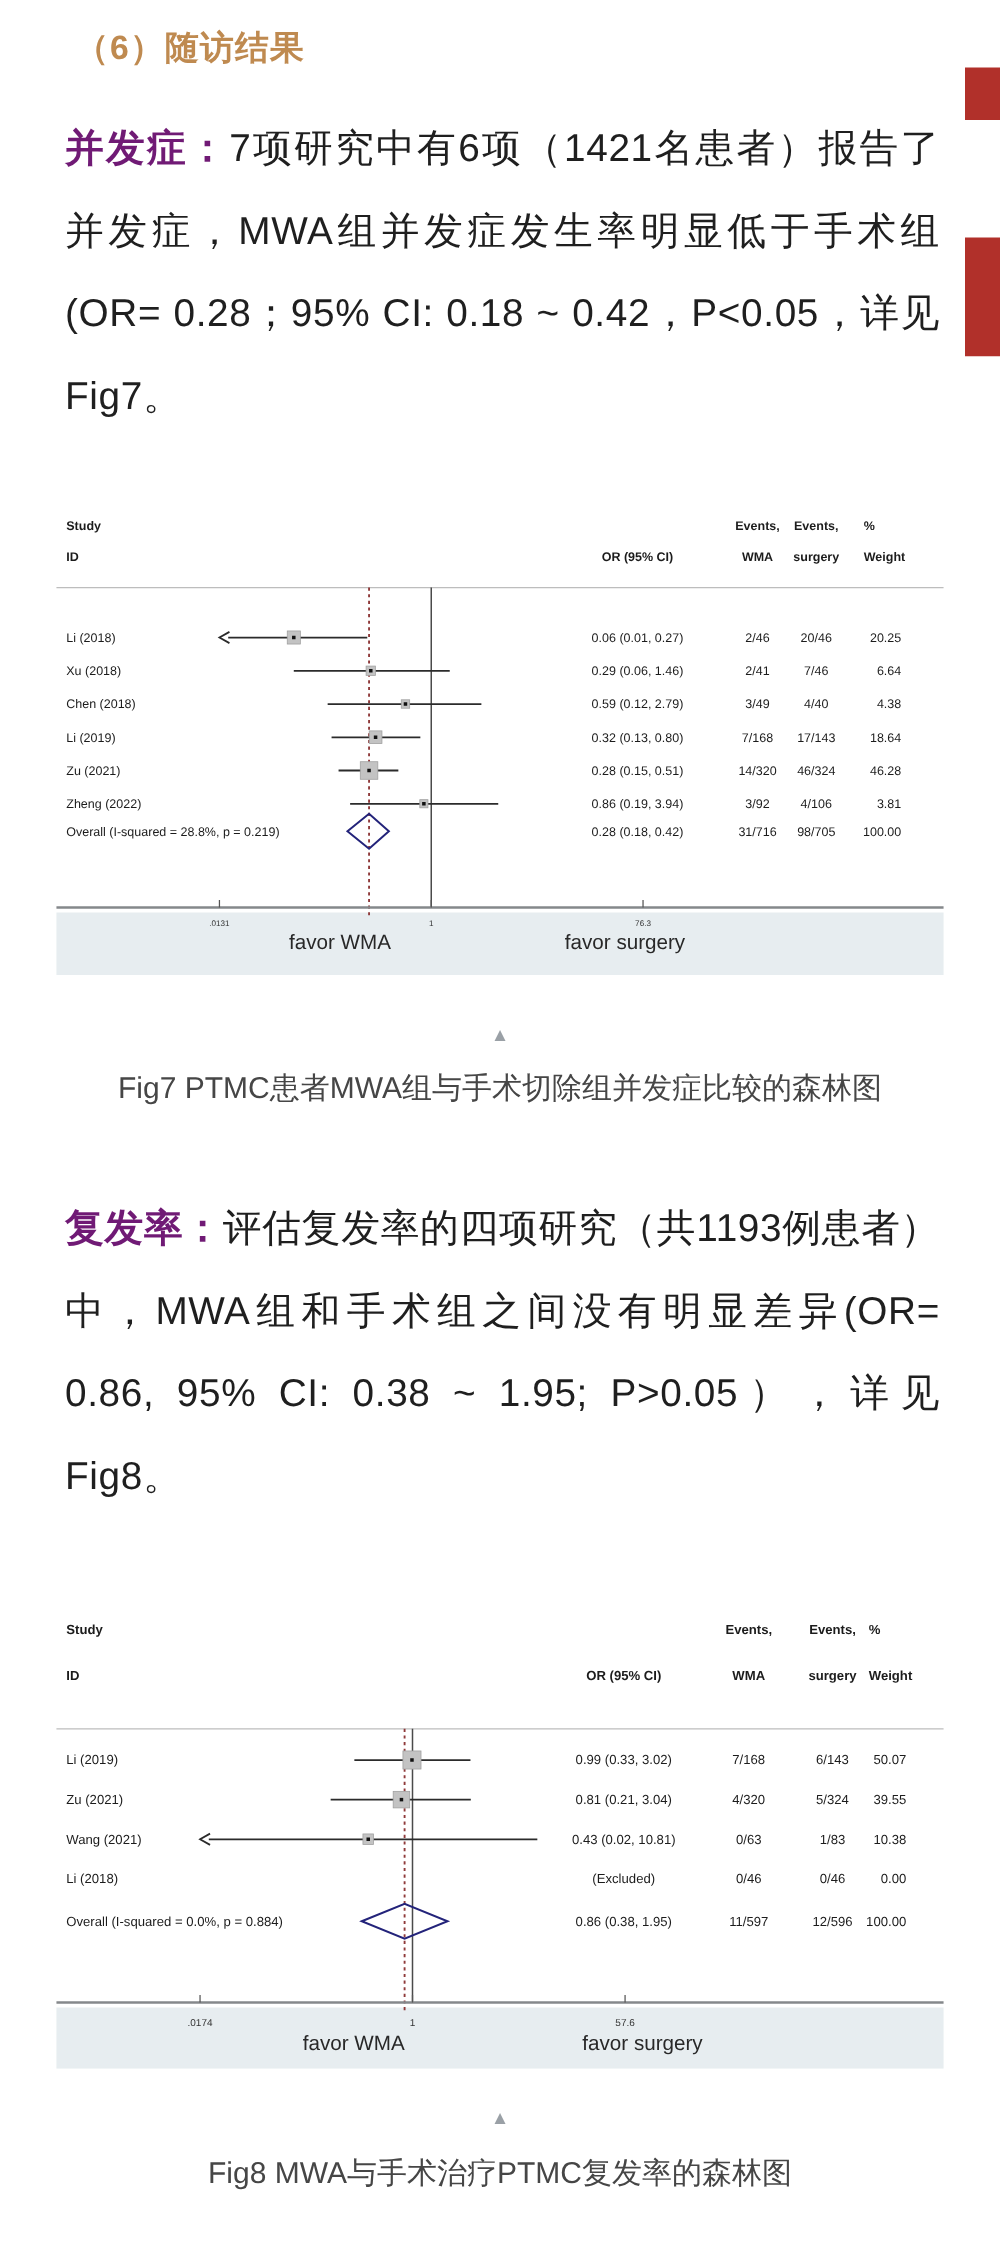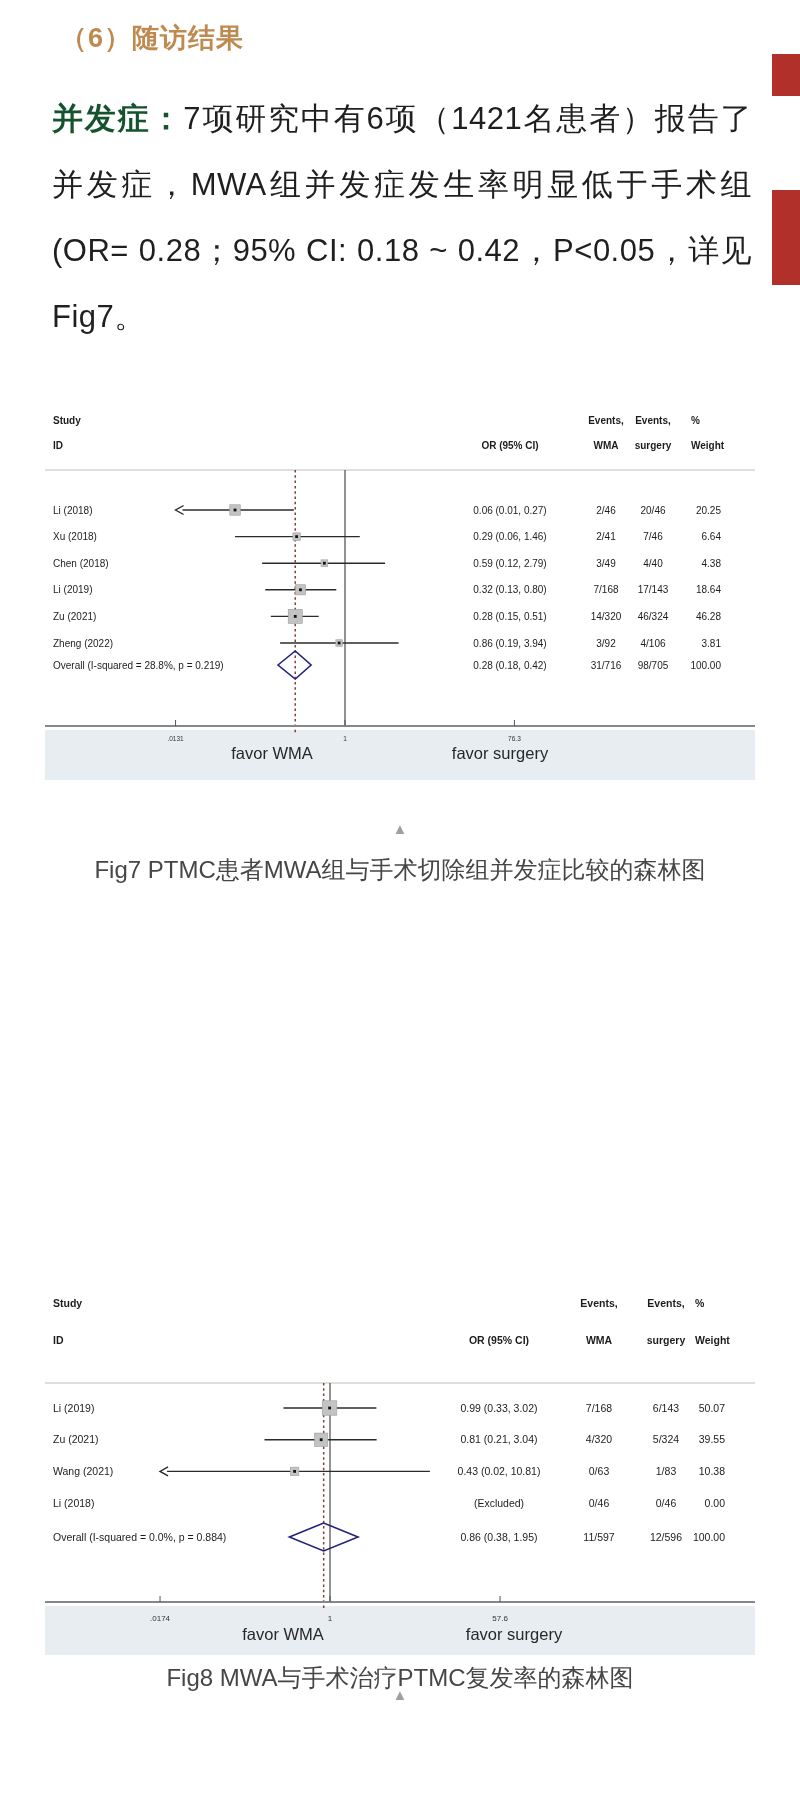--- a/index.html
+++ b/index.html
@@ -2,21 +2,21 @@
 <html><head>
 <meta charset="utf-8">
 <style>
   html,body{margin:0;padding:0;background:#ffffff;}
   .page{position:relative;width:800px;height:1752px;background:#fff;overflow:hidden;
         font-family:"Liberation Sans","DejaVu Sans",sans-serif;}
   .heading{position:absolute;left:60px;top:20px;margin:0;font-size:27px;font-weight:700;
            color:#bf8a50;letter-spacing:1px;}
   .para{position:absolute;left:52px;width:700px;margin:0;font-size:31px;line-height:66px;
         color:#1f1f1f;text-align:justify;text-justify:inter-ideograph;letter-spacing:.5px;}
-  .para b{font-weight:700;color:#14532d;}
+  .para b{font-weight:700;color:#701a75;}
   .fig{position:absolute;left:45px;width:710px;text-align:right;}
   .tri{position:absolute;left:0;width:100%;text-align:center;font-size:15px;color:#9aa0a6;}
   .caption{position:absolute;left:0;width:100%;text-align:center;font-size:24px;color:#464646;}
   .red-mark{position:absolute;right:0;width:28px;background:#b1302a;}
   .red-a{top:54px;height:42px;}
   .red-b{top:190px;height:95px;}
 </style>
 </head>
 <body>
 
@@ -104,20 +104,21 @@
         <text x="300" y="391" font-size="6.5" text-anchor="middle" font-weight="400" fill="#333">1</text>
         <line x1="469.4272084159393" y1="370" x2="469.4272084159393" y2="376" stroke="#555" stroke-width="1"></line>
         <text x="469.4272084159393" y="391" font-size="6.5" text-anchor="middle" font-weight="400" fill="#333">76.3</text>
         <text x="227" y="409" font-size="16.5" text-anchor="middle" font-weight="500" fill="#282828">favor WMA</text>
         <text x="455" y="409" font-size="16.5" text-anchor="middle" font-weight="500" fill="#282828">favor surgery</text>
       </svg></div>
 
   <div class="tri" style="top:820px">▲</div>
   <div class="caption" style="top:854px">Fig7 PTMC患者MWA组与手术切除组并发症比较的森林图</div>
 
+  <p class="para" style="top:950px"><b>复发率：</b><span>评估复发率的四项研究（共1193例患者）中，MWA组和手术组之间没有明显差异(OR= 0.86, 95% CI: 0.38 ~ 1.95; P&gt;0.05），详见Fig8。</span></p>
 
   <div class="fig" id="fig8-mount" style="top:1240px;height:415px"><svg width="710" height="415" viewBox="0 0 710 415" font-family="'Liberation Sans',sans-serif">
         <rect x="0" y="366" width="710" height="49" fill="#e7edf0"></rect>
         <text x="8" y="67" font-size="10.5" text-anchor="start" font-weight="600" fill="#1c1c1c">Study</text>
         <text x="8" y="104" font-size="10.5" text-anchor="start" font-weight="600" fill="#1c1c1c">ID</text>
         <text x="454" y="104" font-size="10.5" text-anchor="middle" font-weight="600" fill="#1c1c1c">OR (95% CI)</text>
         <text x="554" y="67" font-size="10.5" text-anchor="middle" font-weight="600" fill="#1c1c1c">Events,</text>
         <text x="554" y="104" font-size="10.5" text-anchor="middle" font-weight="600" fill="#1c1c1c">WMA</text>
         <text x="621" y="67" font-size="10.5" text-anchor="middle" font-weight="600" fill="#1c1c1c">Events,</text>
         <text x="621" y="104" font-size="10.5" text-anchor="middle" font-weight="600" fill="#1c1c1c">surgery</text>
@@ -167,14 +168,14 @@
         <text x="115.03705738409914" y="381" font-size="8" text-anchor="middle" font-weight="400" fill="#333">.0174</text>
         <line x1="285" y1="356" x2="285" y2="362" stroke="#555" stroke-width="1"></line>
         <text x="285" y="381" font-size="8" text-anchor="middle" font-weight="400" fill="#333">1</text>
         <line x1="455.05681189868227" y1="356" x2="455.05681189868227" y2="362" stroke="#555" stroke-width="1"></line>
         <text x="455.05681189868227" y="381" font-size="8" text-anchor="middle" font-weight="400" fill="#333">57.6</text>
         <text x="238" y="400" font-size="16.5" text-anchor="middle" font-weight="500" fill="#282828">favor WMA</text>
         <text x="469" y="400" font-size="16.5" text-anchor="middle" font-weight="500" fill="#282828">favor surgery</text>
       </svg></div>
 
   <div class="tri" style="top:1686px">▲</div>
-  <div class="caption" style="top:1662px">Fig8 MWA与手术治疗PTMC复发率的森林图</div>
+  <div class="caption" style="top:1722px">Fig8 MWA与手术治疗PTMC复发率的森林图</div>
 </div>
 
 </body></html>

